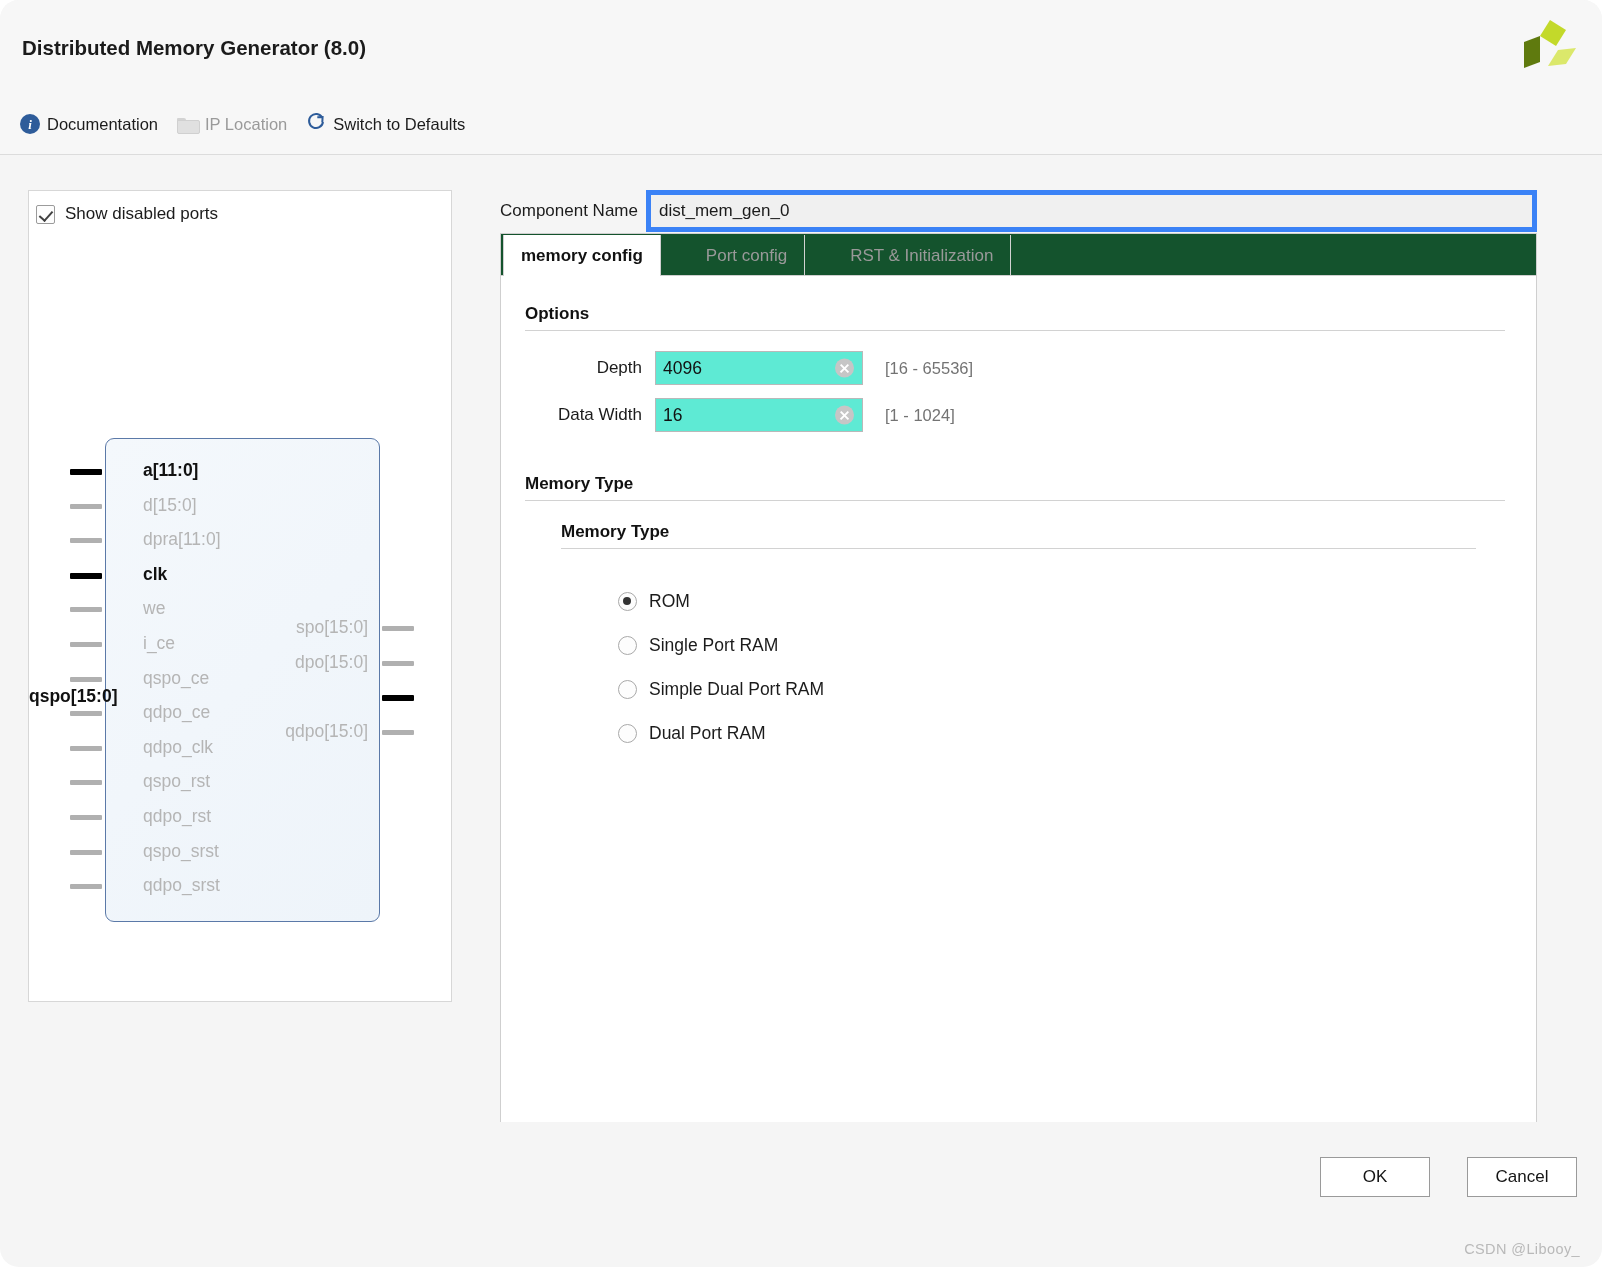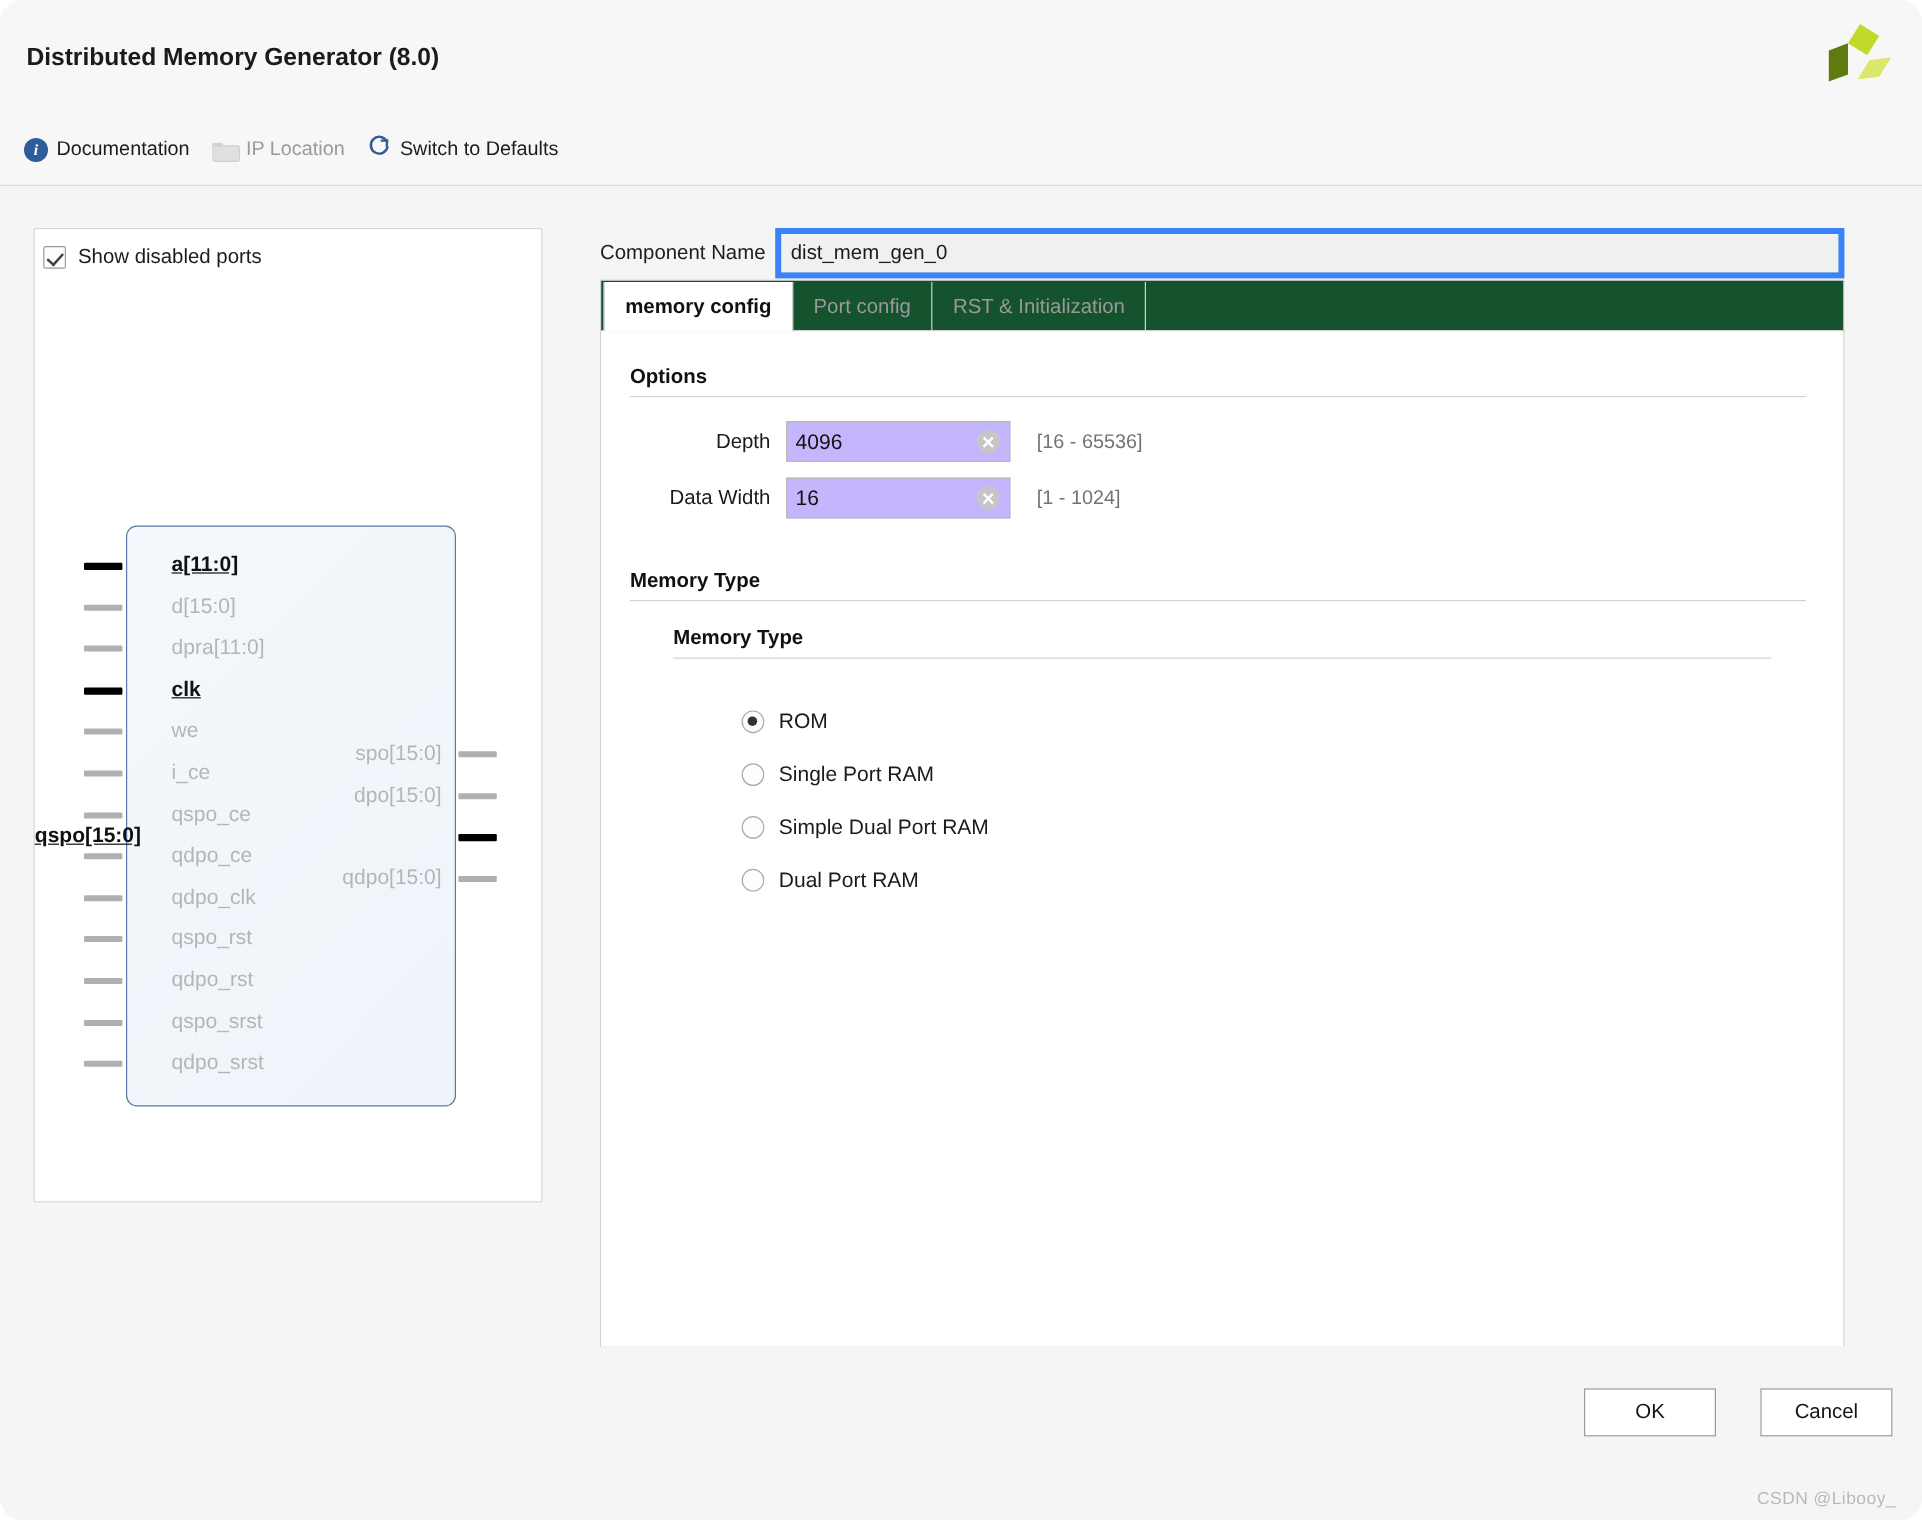--- a/index.html
+++ b/index.html
@@ -111,21 +111,21 @@
     border: 1.3px solid #5b79a8;
     border-radius: 9px;
   }
   .port-label {
     position: absolute;
     font-size: 17.5px;
     color: #b5b5b5;
     white-space: nowrap;
     line-height: 1;
   }
-  .port-label.active { color: #111111; font-weight: bold; text-decoration: underline; }
+  .port-label.active { color: #111111; font-weight: bold; }
   .port-stub {
     position: absolute;
     height: 5px;
     background: #b0b0b0;
     border-radius: 1px;
   }
   .port-stub.active { background: #000000; height: 6px; }
 
   
   #right-pane {
@@ -164,20 +164,21 @@
     display: flex; align-items: stretch;
     padding-left: 3px;
   }
   .tab {
     display: flex; align-items: center;
     padding: 0 17px;
     font-size: 17px; color: #999999;
     border-right: 1px solid #d2d2d2;
     position: relative; top: 1px;
     white-space: nowrap;
+    margin-left: 28px;
   }
   .tab.active {
     background: #ffffff;
     color: #111111; font-weight: bold;
     border-right: 1px solid #cfcfcf;
     border-left: 1px solid #cfcfcf;
     margin-left: -1px;
   }
   .tab-filler { flex: 1; }
 
@@ -200,23 +201,23 @@
     height: 38px; margin-bottom: 9px;
   }
   .field-label {
     width: 130px; text-align: right;
     font-size: 17px; color: #1b1b1b;
     padding-right: 13px;
     white-space: nowrap;
   }
   .field-input-wrap {
     position: relative;
-    width: 187px; height: 34px;
+    width: 208px; height: 34px;
     border: 1px solid #b9b9b9;
-    background: #c4b5fd;
+    background: #5eead4;
   }
   .field-input {
     width: 100%; height: 100%;
     border: 0; outline: none;
     background: transparent;
     font-size: 17.5px; color: #111;
     padding: 0 34px 0 7px;
     font-family: "Liberation Sans", sans-serif;
   }
   .clear-icon {

